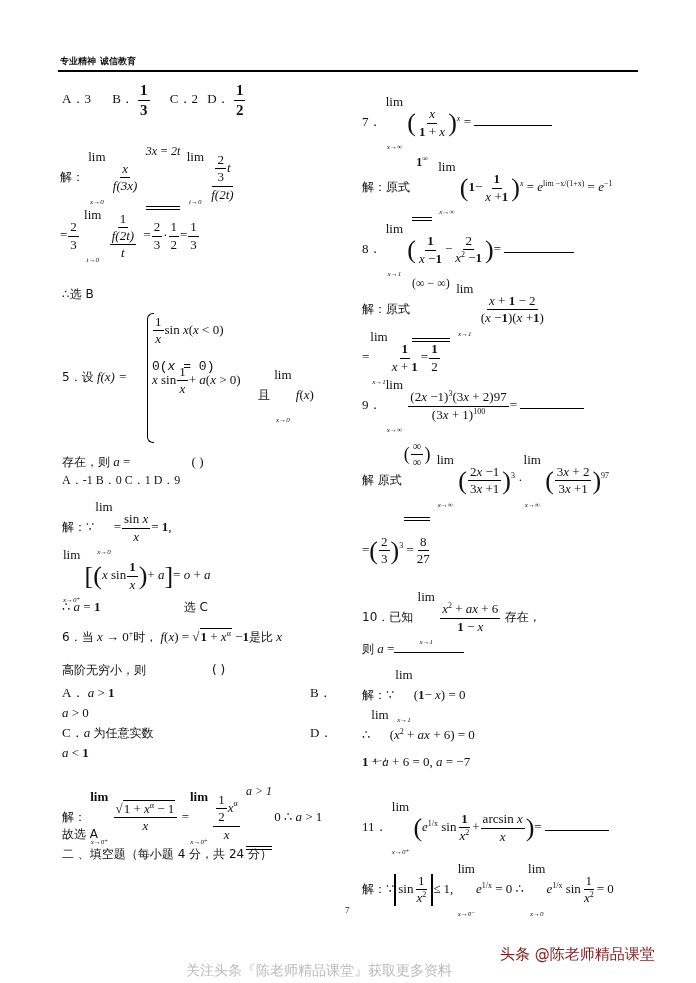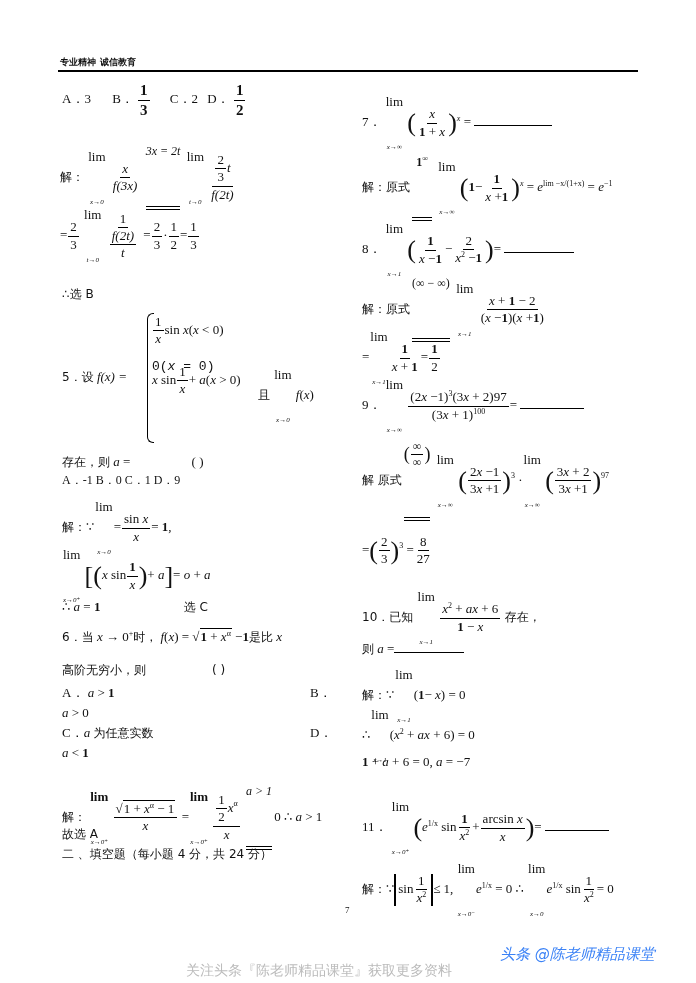--- a/index.html
+++ b/index.html
@@ -1,38 +1,38 @@
 <!DOCTYPE html>
 <html><head>
 <meta charset="utf-8">
 <style>
   html,body{margin:0;padding:0;background:#fff;}
   body{width:696px;height:983px;position:relative;overflow:hidden;
        font-family:"Liberation Serif","DejaVu Serif",serif;color:#111;font-size:13px;}
   .abs{position:absolute;white-space:nowrap;line-height:1;}
-  .hdr{font-family:Liberation Serif, serif;font-size:9px;font-weight:bold;}
+  .hdr{font-family:Liberation Mono, monospace;font-size:9px;font-weight:bold;}
   .rule{position:absolute;left:58px;width:580px;top:70px;height:2px;background:#000;}
   .it{font-style:italic;}
   .frac{display:inline-flex;flex-direction:column;align-items:center;vertical-align:middle;margin:0 1px;}
   .frac .n{padding:0 2px 1px;border-bottom:1px solid #000;line-height:1.1;}
   .frac .d{padding:1px 2px 0;line-height:1.1;}
   .lim{display:inline-flex;flex-direction:column;align-items:center;vertical-align:middle;margin:0 1px;gap:36px;}
   .lim .l{line-height:1;}
   .lim .s{font-size:7px;font-style:italic;line-height:1;}
   .dbl{display:inline-flex;flex-direction:column;align-items:center;vertical-align:middle;margin:0 2px;gap:48px;}
   .dbl .t{font-size:12px;line-height:1.1;}
   .dbl .b{width:100%;min-width:20px;border-top:1px solid #000;border-bottom:1px solid #000;height:2px;}
   .blank{display:inline-block;border-bottom:1.5px solid #000;vertical-align:baseline;}
   .big{font-size:26px;font-weight:200;vertical-align:middle;}
   sup{font-size:8px;}
   .cn{font-family:"DejaVu Sans",sans-serif;font-size:12px;}
   .brace{position:absolute;left:147px;top:313px;width:6px;height:128px;border-left:1px solid #000;border-top:1px solid #000;border-bottom:1px solid #000;border-radius:6px 0 0 6px;}
   .pnum{font-size:9px;}
   .wm1{position:absolute;left:186px;top:962px;font-family:"DejaVu Sans",sans-serif;font-size:14px;color:#bbb;white-space:nowrap;}
-  .wm2{position:absolute;left:500px;top:945px;font-family:"DejaVu Sans",sans-serif;font-size:15px;color:#3b82f6;white-space:nowrap;font-style:italic;}
+  .wm2{position:absolute;left:500px;top:945px;font-family:"DejaVu Sans",sans-serif;font-size:15px;color:#7f1d1d;white-space:nowrap;}
   .sq{border-top:1px solid #000;padding:0 1px;}
   .abs-line{border-left:2px solid #000;border-right:2px solid #000;padding:0 2px;display:inline-block;}
 </style>
 </head>
 <body>
 
 <div class="abs hdr" style="left:60px;top:58px;">专业精神</div>
 <div class="abs hdr" style="left:100px;top:58px;">诚信教育</div>
 <div class="rule"></div>
 

